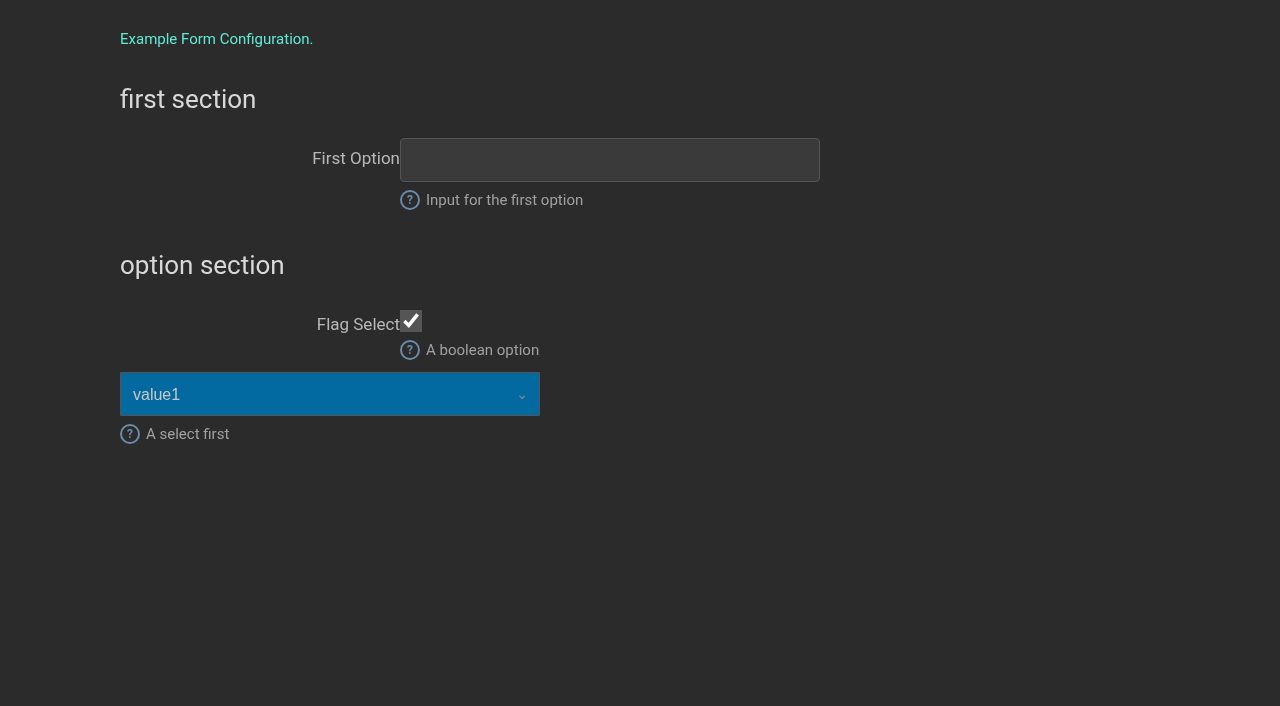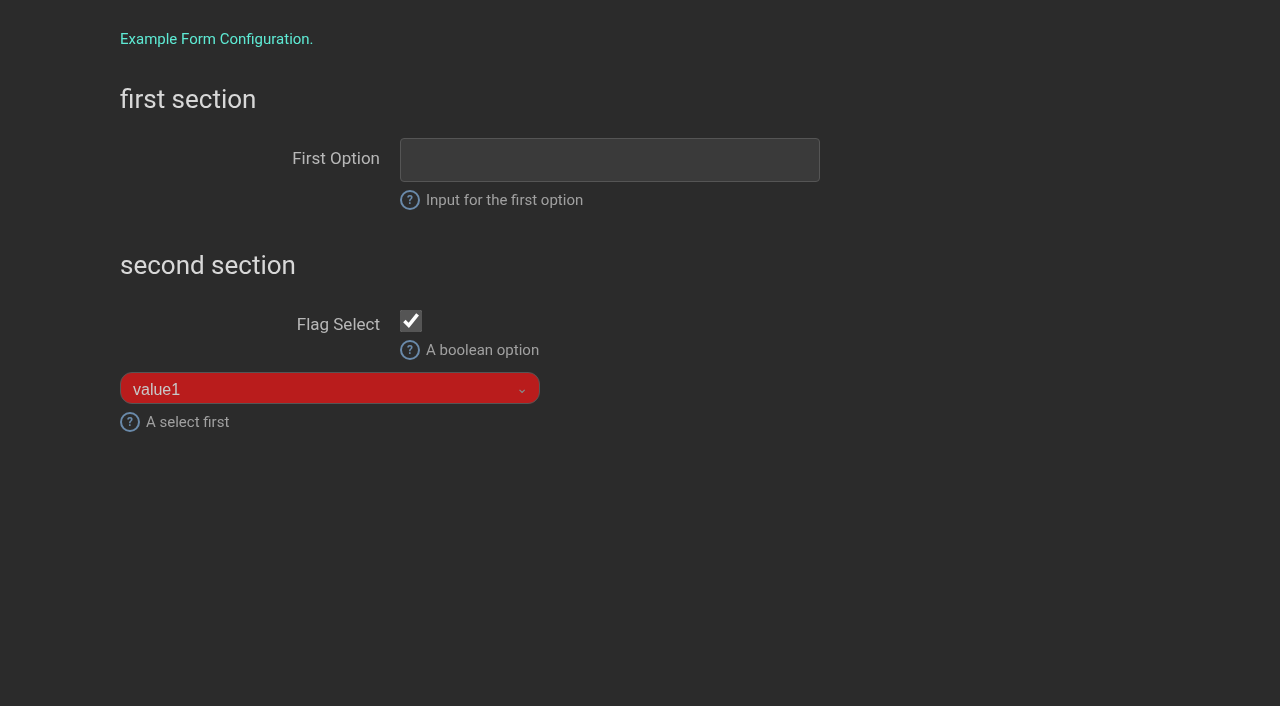--- a/index.html
+++ b/index.html
@@ -49,21 +49,20 @@
 
     .form-row {
       display: flex;
       align-items: flex-start;
       margin-bottom: 12px;
     }
 
     .form-label {
       width: 280px;
       text-align: right;
-      padding-right: 20px;
       padding-top: 10px;
       font-size: 17px;
       color: #b8b8b8;
       flex-shrink: 0;
     }
 
     .form-control-wrapper {
       flex: 1;
       display: flex;
       flex-direction: column;
@@ -104,24 +103,24 @@
       flex-shrink: 0;
     }
 
     .select-wrapper {
       position: relative;
       width: 420px;
     }
 
     .select-wrapper select {
       width: 100%;
-      height: 32px;
-      background-color: #b91c1c;
+      height: 44px;
+      background-color: #0369a1;
       border: 1px solid #555;
-      border-radius: 12px;
+      border-radius: 1px;
       color: #c8c8c8;
       font-size: 16px;
       padding: 8px 40px 8px 12px;
       outline: none;
       appearance: none;
       -webkit-appearance: none;
       cursor: pointer;
     }
 
     .select-arrow {
@@ -162,21 +161,21 @@
         <input type="text" class="form-input" value="" style="">
         <div class="help-text">
           <span class="help-icon">?</span>
           <span>Input for the first option</span>
         </div>
       </div>
     </div>
   </div>
 
   <div class="form-section">
-    <h2 class="section-title">second section</h2>
+    <h2 class="section-title">option section</h2>
 
     <div class="form-row">
       <label class="form-label">Flag Select</label>
       <div class="form-control-wrapper">
         <div class="checkbox-wrapper">
           <input type="checkbox" checked="" style="">
         </div>
         <div class="help-text">
           <span class="help-icon">?</span>
           <span>A boolean option</span>

